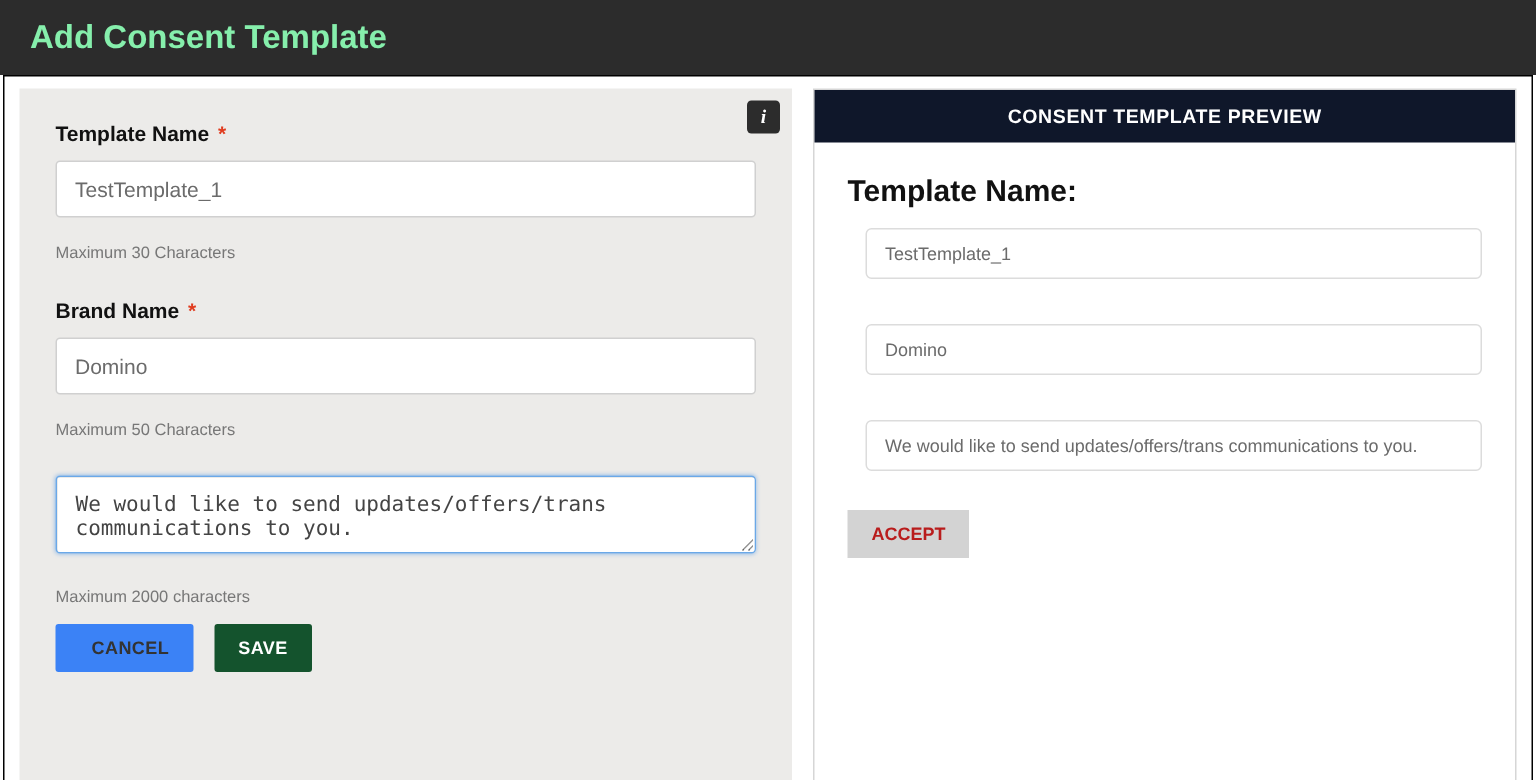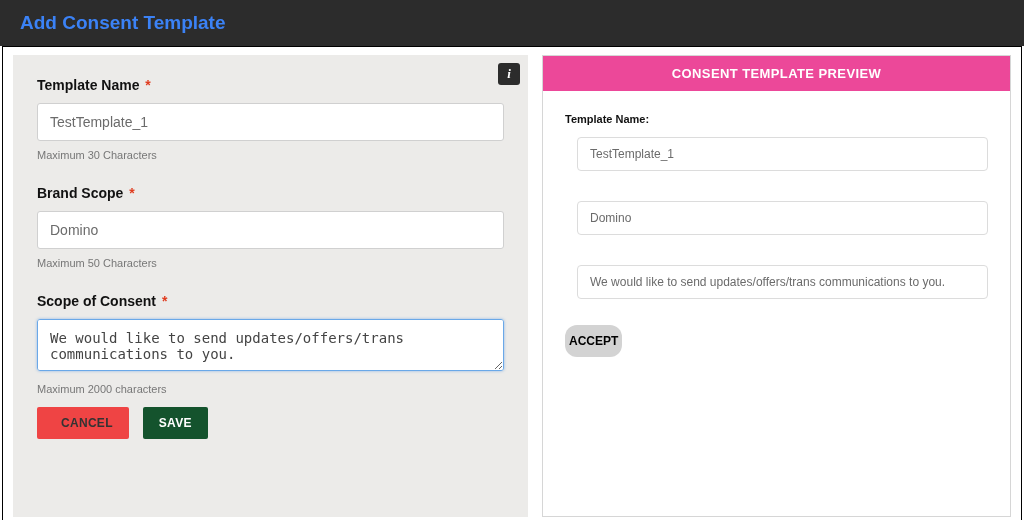--- a/index.html
+++ b/index.html
@@ -5,23 +5,23 @@
     * { box-sizing: border-box; margin: 0; padding: 0; }
     body {
       font-family: Arial, Helvetica, sans-serif;
       background: #fff;
       width: 1024px;
       height: 520px;
       overflow: hidden;
     }
     .header {
       background: #2c2c2c;
-      color: #3b82f6;
+      color: #86efac;
       padding: 12px 20px;
-      font-size: 19px;
+      font-size: 22px;
       font-weight: bold;
     }
     .content-wrap {
       border: 1px solid #000;
       margin: 0 2px;
       padding: 8px 10px 10px 10px;
       display: flex;
       gap: 14px;
       height: 482px;
     }
@@ -79,79 +79,79 @@
       color: #444;
       border-radius: 3px;
       outline: none;
       resize: both;
       height: 52px;
     }
     .text-area-wrap { position: relative; }
     .helper {
       font-size: 11px;
       color: #777;
-      margin-top: 8px;
+      margin-top: 18px;
     }
     .btn-row { display: flex; gap: 14px; margin-top: 6px; }
     .btn {
       border: none;
       padding: 9px 16px;
       font-size: 12px;
       font-weight: bold;
       letter-spacing: .3px;
       border-radius: 2px;
       cursor: pointer;
     }
-    .btn-cancel { background: #ef4444; color: #333; padding-left: 24px; }
+    .btn-cancel { background: #3b82f6; color: #333; padding-left: 24px; }
     .btn-save { background: #14532d; color: #fff; }
 
     .right-panel {
       flex: 1;
       border: 1px solid #d6d6d6;
       background: #fff;
       display: flex;
       flex-direction: column;
     }
     .preview-header {
-      background: #ec4899;
+      background: #0f172a;
       color: #fff;
       text-align: center;
       padding: 10px 0;
       font-size: 13px;
       font-weight: bold;
       letter-spacing: .4px;
     }
     .preview-body {
       padding: 22px 22px 14px 22px;
     }
     .pv-label {
-      font-size: 11px;
+      font-size: 20px;
       font-weight: bold;
       color: #111;
       margin-bottom: 12px;
       display: block;
     }
     .pv-box {
       border: 1px solid #dcdcdc;
       border-radius: 4px;
       padding: 9px 12px;
       font-size: 12px;
       color: #6b6b6b;
       margin-bottom: 30px;
       margin-left: 12px;
     }
     .pv-box.last { margin-bottom: 26px; }
     .btn-accept {
       background: #d3d3d3;
-      color: #000000;
+      color: #b91c1c;
       border: none;
-      padding: 9px 4px;
+      padding: 9px 16px;
       font-size: 12px;
       font-weight: bold;
-      border-radius: 12px;
+      border-radius: 0;
       cursor: pointer;
     }
   </style>
 </head>
 <body>
 
 <div class="header">
   <span>Add Consent Template</span>
 </div>
 
@@ -166,32 +166,28 @@
       <label class="field-label">
         <span>Template Name</span>
         <span class="req">*</span>
       </label>
       <input class="text-input" type="text" value="TestTemplate_1" style="">
       <div class="helper">Maximum 30 Characters</div>
     </div>
 
     <div class="field-group">
       <label class="field-label">
-        <span>Brand Scope</span>
+        <span>Brand Name</span>
         <span class="req">*</span>
       </label>
       <input class="text-input" type="text" value="Domino" style="">
       <div class="helper">Maximum 50 Characters</div>
     </div>
 
     <div class="field-group last">
-      <label class="field-label">
-        <span>Scope of Consent</span>
-        <span class="req">*</span>
-      </label>
       <div class="text-area-wrap">
         <textarea class="text-area" style="">We would like to send updates/offers/trans communications to you.</textarea>
       </div>
       <div class="helper">Maximum 2000 characters</div>
     </div>
 
     <div class="btn-row">
       <button class="btn btn-cancel">CANCEL</button>
       <button class="btn btn-save">SAVE</button>
     </div>

